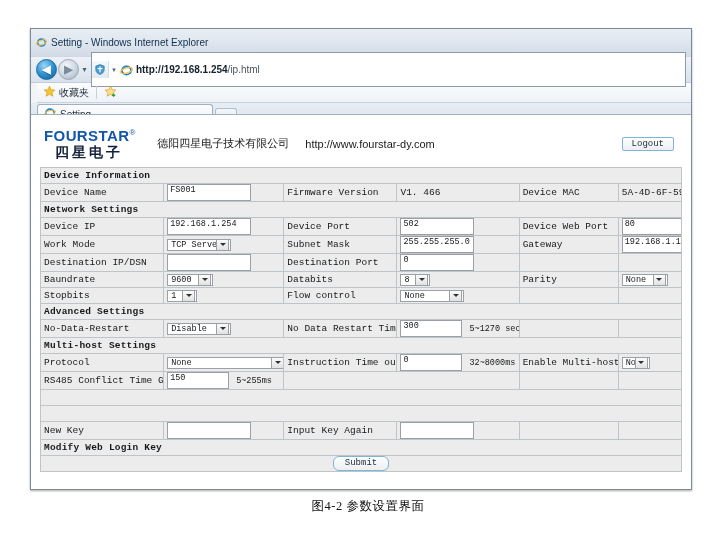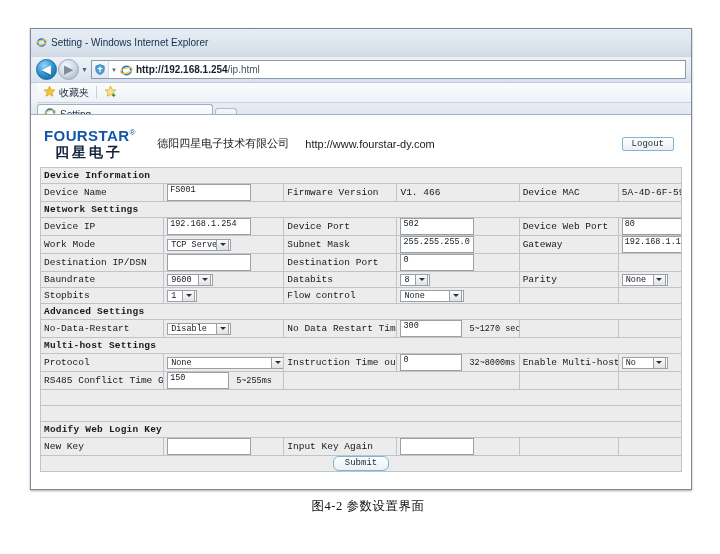--- a/index.html
+++ b/index.html
@@ -61,21 +61,21 @@
   }
   .navbtn .arw{
     color:#fff;font-size:11px;line-height:1;font-weight:bold;
     text-shadow:0 1px 1px rgba(0,0,0,.4);
   }
   .navbtn.fwd .arw{color:#7c8a9a;text-shadow:none;}
   .navcaret{
     font-size:7px;color:#55616e;margin:0 3px 0 1px;flex:none;
   }
   .addrbar{
-    flex:1;height:19px;background:#ffffff;
+    flex:1;height:35px;background:#ffffff;
     border:1px solid #8a9aab;
     display:flex;align-items:center;
     box-sizing:border-box;min-width:0;
     overflow:hidden;
   }
   .addr-shield{
     width:16px;height:17px;flex:none;
     background:linear-gradient(to bottom,#f6f8fa,#e3e9f0);
     border-right:1px solid #d3dbe4;
     display:flex;align-items:center;justify-content:center;
@@ -241,21 +241,21 @@
   }
   .sel .arrowbox i{
     display:block;width:0;height:0;
     border-left:3px solid transparent;border-right:3px solid transparent;
     border-top:3px solid #2c3338;
   }
   .sel.s2{width:30px;}
   .sel.s3{width:64px;}
   .sel.s4{width:46px;}
   .sel.s5{width:119px;}
-  .sel.s6{width:46px;}
+  .sel.s6{width:28px;}
 
   .submitrow{
     text-align:center;
   }
   .submitbtn{
     display:inline-block;
     font-size:9px;color:#20303f;
     padding:0 11px;height:13px;line-height:13px;
     background:linear-gradient(to bottom,#fdfdfd,#eceff3);
     border:1px solid #7fb4d4;
@@ -546,33 +546,33 @@
           <td class="blank"></td>
         </tr>
         <tr>
           <td class="blank" colspan="8"></td>
         </tr>
         <tr>
           <td class="spacer" colspan="8"></td>
         </tr>
 
         <tr>
+          <td class="lbl">New Key</td>
+          <td class="val" colspan="2">
+            <span class="inp w3"></span>
+          </td>
+          <td class="lbl">Input Key Again</td>
+          <td class="val" colspan="2">
+            <span class="inp w2"></span>
+          </td>
+          <td class="blank"></td>
+          <td class="blank"></td>
+        </tr>
+        <tr>
           <td class="sect" colspan="8">Modify Web Login Key</td>
-        </tr>
-        <tr>
-          <td class="lbl">New Key</td>
-          <td class="val" colspan="2">
-            <span class="inp w3"></span>
-          </td>
-          <td class="lbl">Input Key Again</td>
-          <td class="val" colspan="2">
-            <span class="inp w2"></span>
-          </td>
-          <td class="blank"></td>
-          <td class="blank"></td>
         </tr>
         <tr>
           <td class="blank submitrow" colspan="8">
             <span class="submitbtn">Submit</span>
           </td>
         </tr>
       </tbody>
         </table>
 
     </div>

